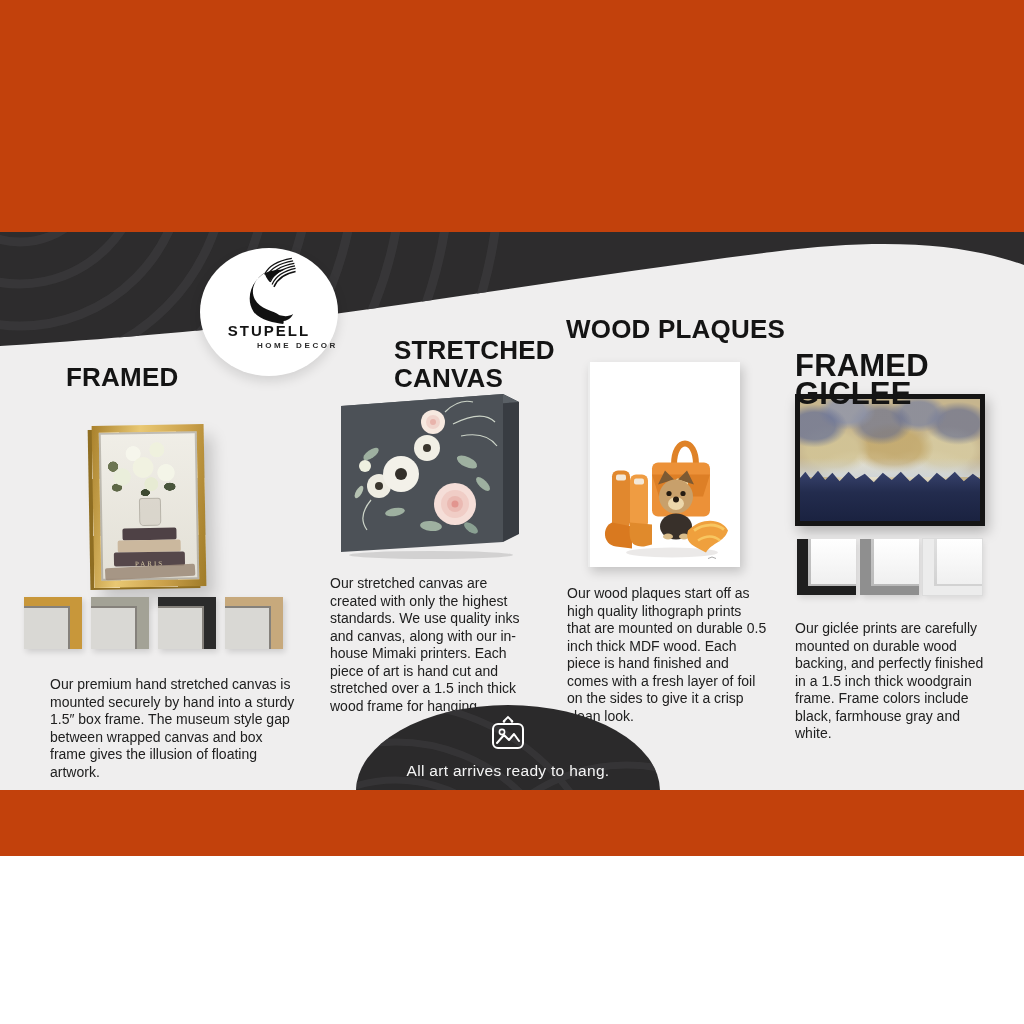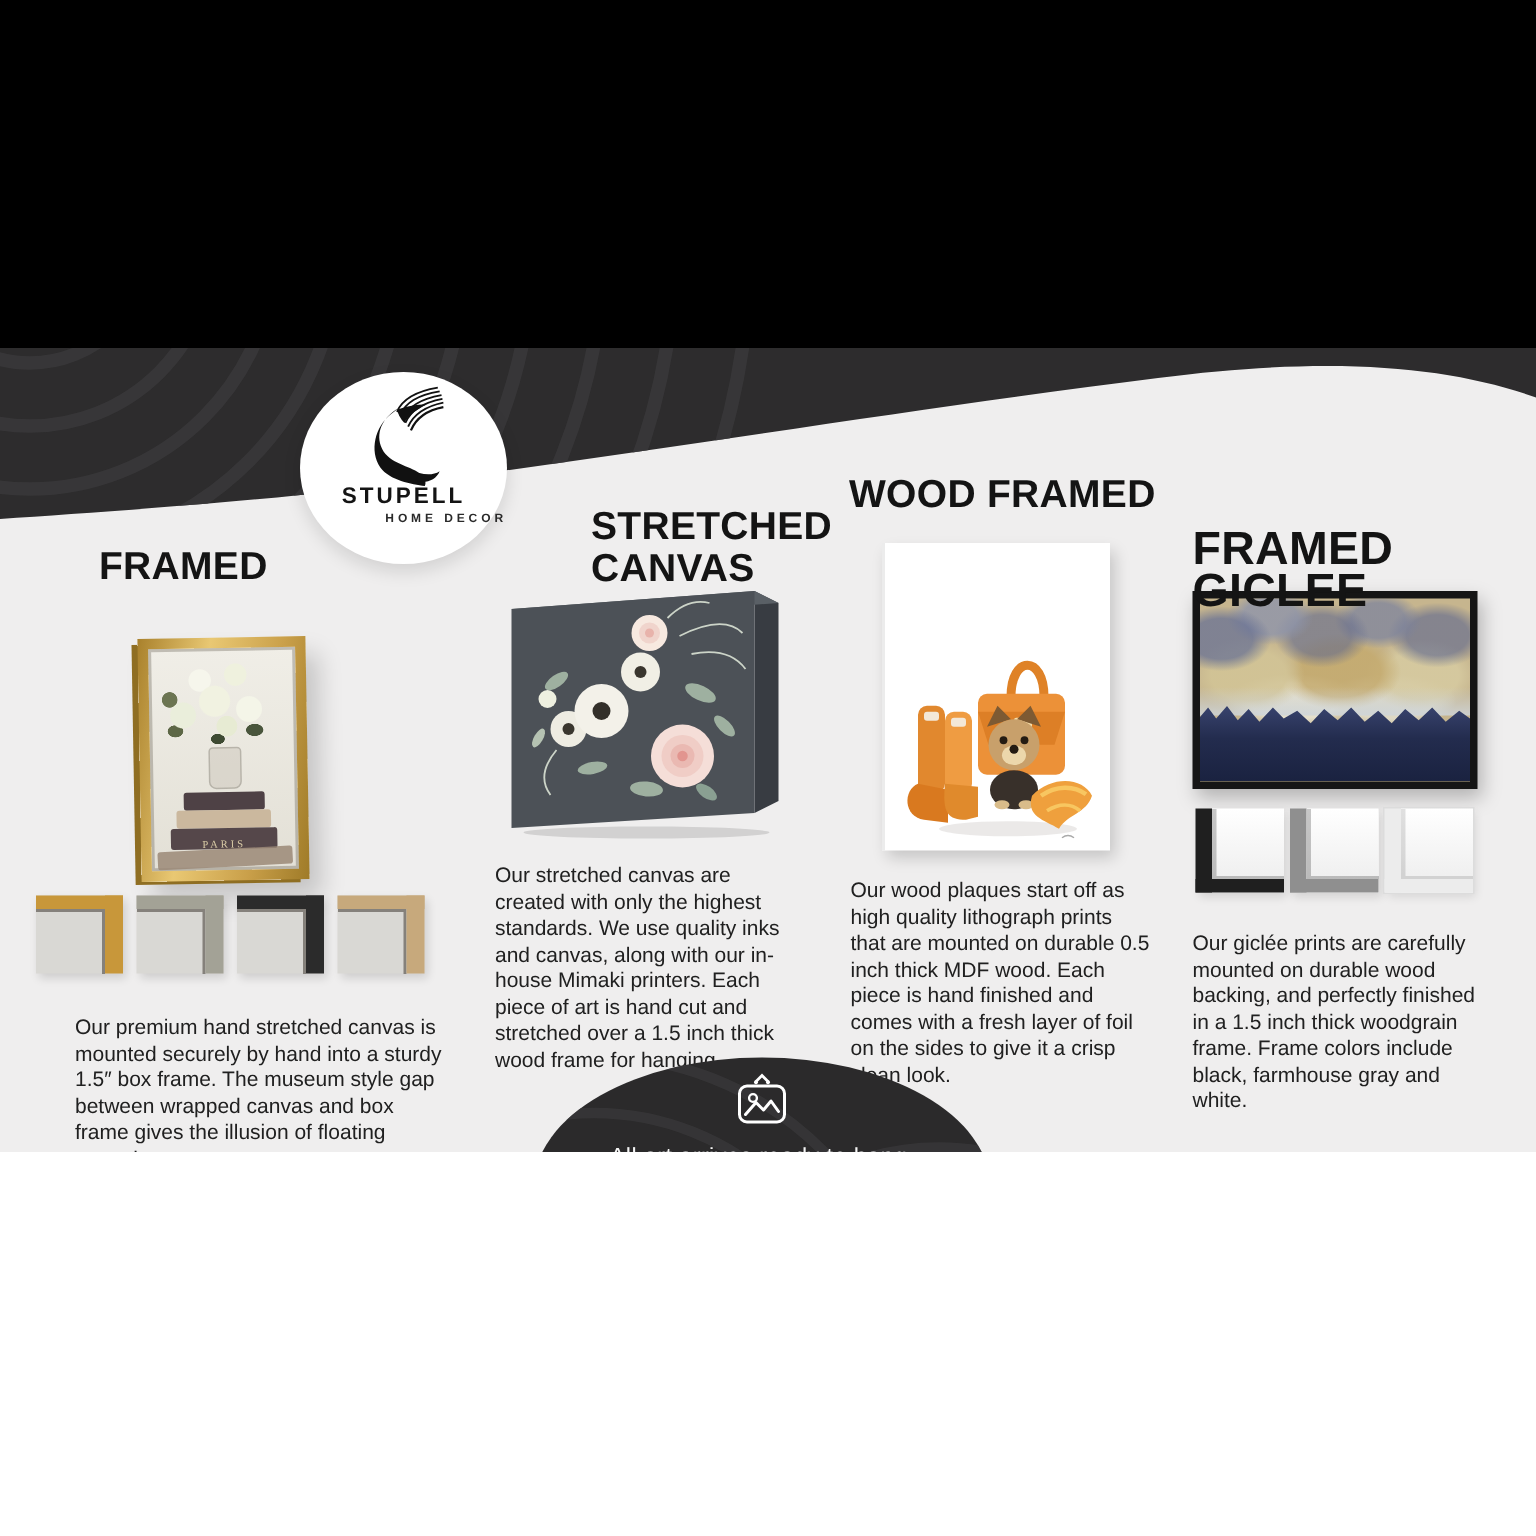--- a/index.html
+++ b/index.html
@@ -1,16 +1,16 @@
 <!DOCTYPE html>
 <html><head>
 <meta charset="utf-8">
 <style>
   html,body{margin:0;padding:0;background:#ffffff;}
-  .page{position:relative;width:1024px;height:768px;background:#000000;overflow:hidden;
+  .page{position:relative;width:1024px;height:856px;background:#c2410c;overflow:hidden;
         font-family:"Liberation Sans",sans-serif;}
   .band{position:absolute;left:0;top:232px;width:1024px;height:558px;background:#efeeee;overflow:hidden;}
   .wave{position:absolute;left:0;top:0;width:1024px;height:135px;display:block;}
 
   
   .logo{position:absolute;left:200px;top:16px;width:138px;height:128px;background:#ffffff;border-radius:50%;
         box-shadow:0 5px 12px rgba(0,0,0,.12);text-align:center;z-index:6;}
   .logo svg{display:block;margin:8px auto 0;}
   .brand-name{font-size:15px;font-weight:700;letter-spacing:2px;color:#141414;margin-top:-2px;}
   .brand-tag{font-size:8px;font-weight:700;letter-spacing:2.6px;color:#2a2a2a;margin-top:2px;text-align:right;}
@@ -161,21 +161,21 @@
     </div>
 
     <div class="h h1">
       <span class="hl">FRAMED</span>
     </div>
     <div class="h h2">
       <span class="hl">STRETCHED</span>
       <span class="hl">CANVAS</span>
     </div>
     <div class="h h3">
-      <span class="hl">WOOD FRAMED</span>
+      <span class="hl">WOOD PLAQUES</span>
     </div>
     <div class="h h4">
       <span class="hl">FRAMED GICLEE</span>
     </div>
 
     <div class="fc">
       <div class="fc-art">
         <div class="fc-flowers"></div>
         <div class="fc-vase"></div>
         <div class="fc-books">

